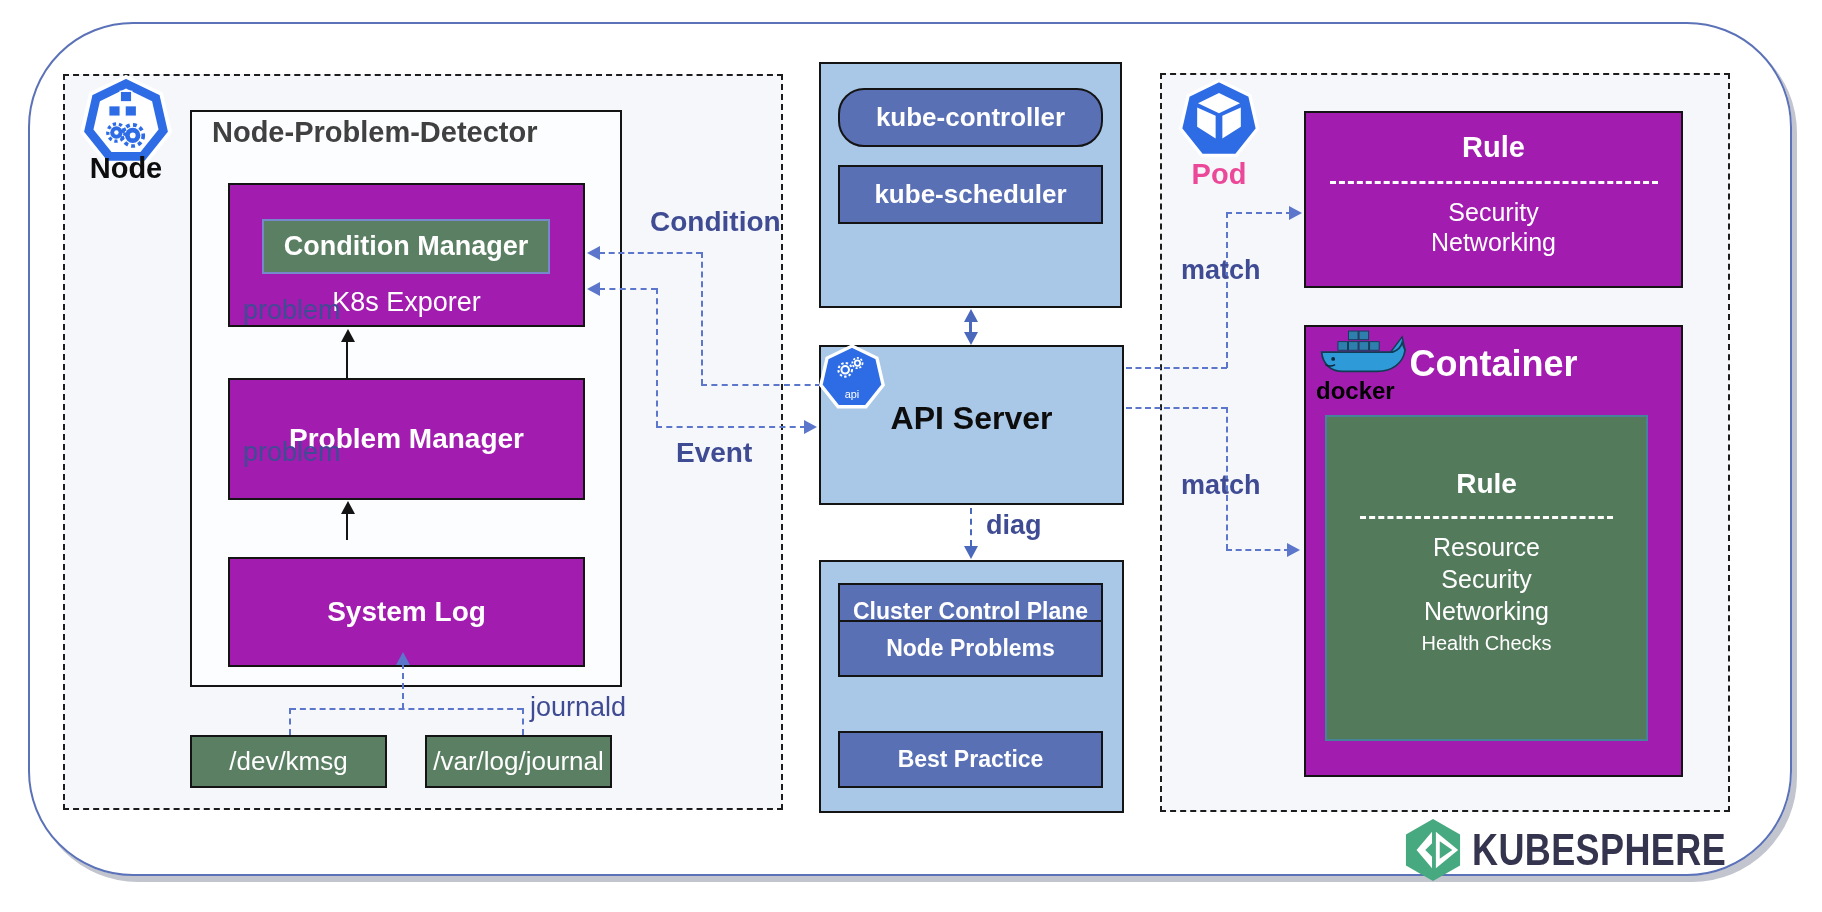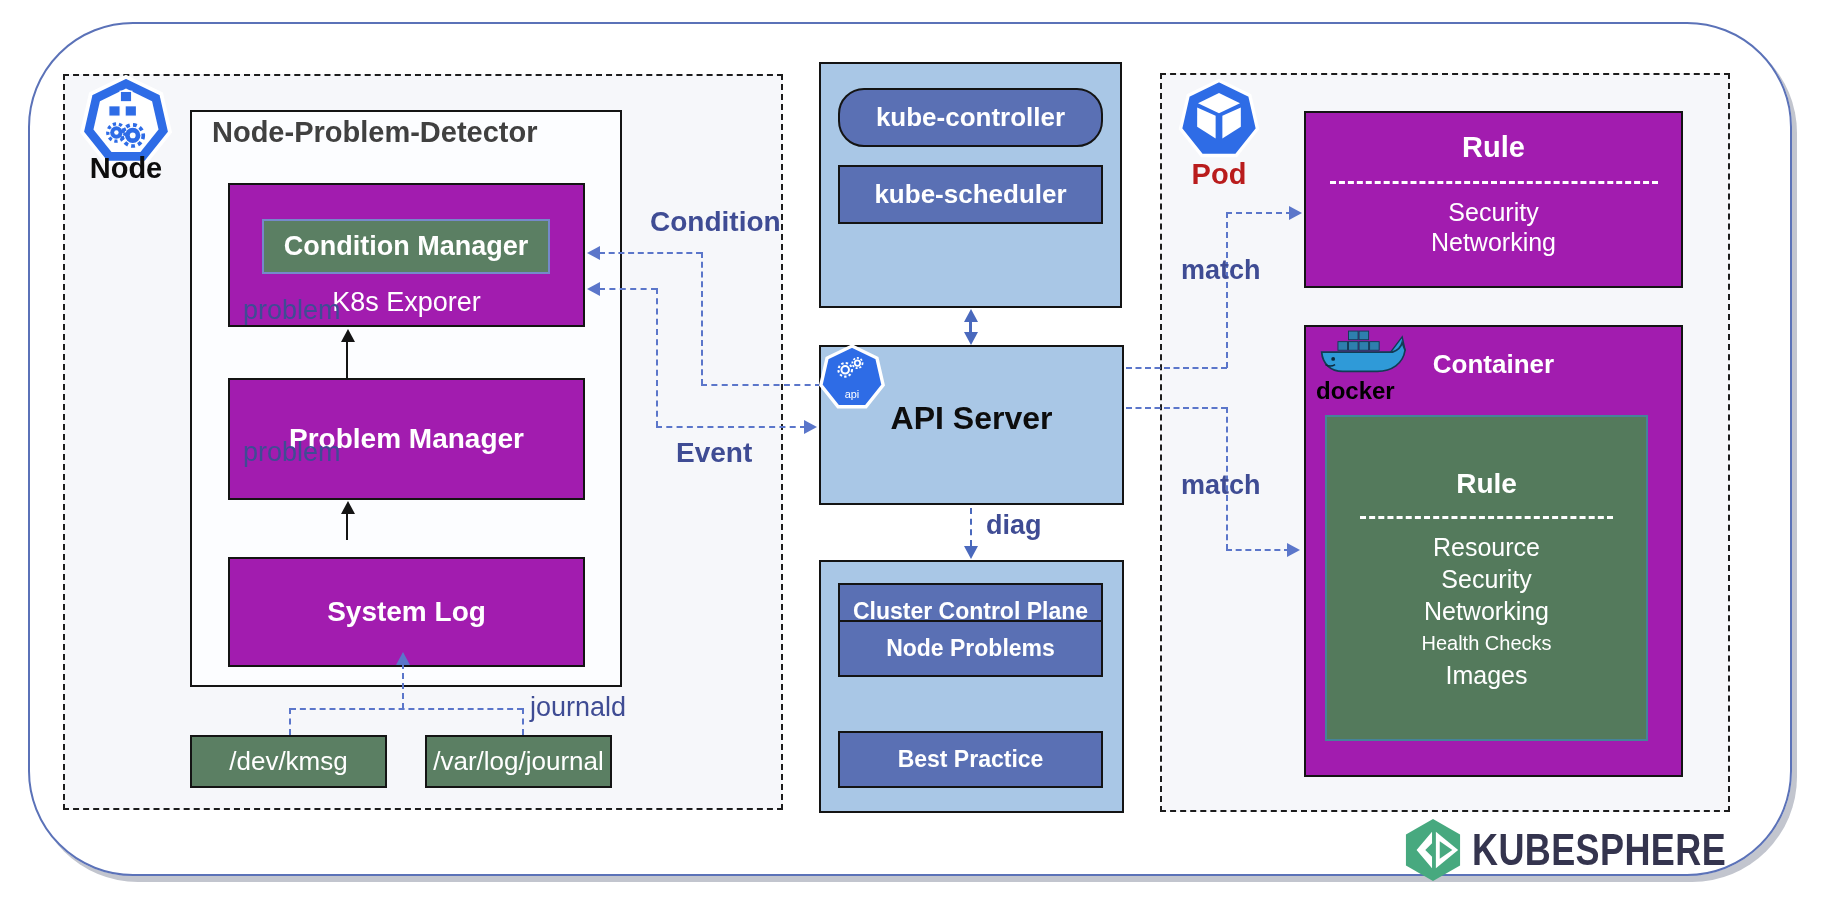--- a/index.html
+++ b/index.html
@@ -166,21 +166,21 @@
   <div class="abs section" style="left:1160px;top:73px;width:570px;height:739px;"></div>
 
   <div class="abs" style="left:1177px;top:78px;width:84px;height:84px;">
     <svg viewBox="0 0 100 100" width="84" height="84">
       <use href="#hept" fill="#2e6ce6" stroke="#ffffff" stroke-width="4"></use>
       <polygon points="50,18 75,30 50,42 25,30" fill="#ffffff"></polygon>
       <polygon points="24,35 46,45 46,72 24,58" fill="#ffffff"></polygon>
       <polygon points="76,35 54,45 54,72 76,58" fill="#ffffff"></polygon>
     </svg>
   </div>
-  <div class="abs center" style="left:1169px;top:156px;width:100px;height:36px;font-size:29px;font-weight:bold;color:#b91c1c;">
+  <div class="abs center" style="left:1169px;top:156px;width:100px;height:36px;font-size:29px;font-weight:bold;color:#ec4899;">
       <span>Pod</span>
     </div>
 
   <div class="abs green bblack" style="left:1304px;top:111px;width:379px;height:177px;"></div>
   <div class="abs center" style="left:1304px;top:128px;width:379px;height:38px;font-size:29px;">
       <span class="wt">Rule</span>
     </div>
   <div class="wdiv" style="left:1330px;top:181px;width:328px;"></div>
   <div class="abs center" style="left:1304px;top:197px;width:379px;height:30px;font-size:25px;">
       <span class="wr">Security</span>
@@ -210,43 +210,40 @@
       <rect x="47" y="2" width="10" height="9" fill="#2e7fae" stroke="#123c55" stroke-width="1"></rect>
       <rect x="25" y="13" width="10" height="9" fill="#2e7fae" stroke="#123c55" stroke-width="1"></rect>
       <rect x="36" y="13" width="10" height="9" fill="#2e7fae" stroke="#123c55" stroke-width="1"></rect>
       <rect x="47" y="13" width="10" height="9" fill="#2e7fae" stroke="#123c55" stroke-width="1"></rect>
       <rect x="58" y="13" width="10" height="9" fill="#2e7fae" stroke="#123c55" stroke-width="1"></rect>
       <circle cx="20" cy="31" r="2" fill="#0e2a3c"></circle>
       <path d="M12,37 Q17,40 22,37" fill="none" stroke="#0e2a3c" stroke-width="1.5"></path>
     </svg>
   </div>
   <div class="abs" style="left:1316px;top:377px;font-size:24px;font-weight:bold;color:#000000;text-align:right;">docker</div>
-  <div class="abs center" style="left:1304px;top:346px;width:379px;height:36px;font-size:26px;">
+  <div class="abs center" style="left:1304px;top:346px;width:379px;height:36px;font-size:36px;">
       <span class="wt">Container</span>
     </div>
 
   <div class="abs center" style="left:1325px;top:415px;width:323px;height:326px;background:#547a5c;border:2px solid #45839a;"></div>
   <div class="abs center" style="left:1325px;top:466px;width:323px;height:36px;font-size:28px;">
       <span class="wt">Rule</span>
     </div>
   <div class="wdiv" style="left:1360px;top:516px;width:253px;"></div>
   <div class="abs center" style="left:1325px;top:531px;width:323px;height:32px;font-size:25px;">
       <span class="wr">Resource</span>
     </div>
   <div class="abs center" style="left:1325px;top:563px;width:323px;height:32px;font-size:25px;">
       <span class="wr">Security</span>
     </div>
   <div class="abs center" style="left:1325px;top:595px;width:323px;height:32px;font-size:25px;">
       <span class="wr">Networking</span>
     </div>
   <div class="abs center" style="left:1325px;top:627px;width:323px;height:32px;font-size:20px;">
       <span class="wr">Health Checks</span>
-    </div>
-  <div class="abs center" style="left:1325px;top:659px;width:323px;height:32px;font-size:25px;">
-      <span class="wr">Images</span>
     </div>
 
   <div class="abs" style="left:1404px;top:818px;width:58px;height:64px;">
     <svg viewBox="0 0 60 66" width="58" height="64">
       <polygon points="30,1 58,17 58,49 30,65 2,49 2,17" fill="#47a97f"></polygon>
       <polygon points="29,14 13,33 29,52 29,40 22,33 29,26" fill="#ffffff"></polygon>
       <polygon points="33,14 56,33 33,52" fill="#ffffff"></polygon>
       <polygon points="37,24 50,33 37,42" fill="#47a97f"></polygon>
     </svg>
   </div>

